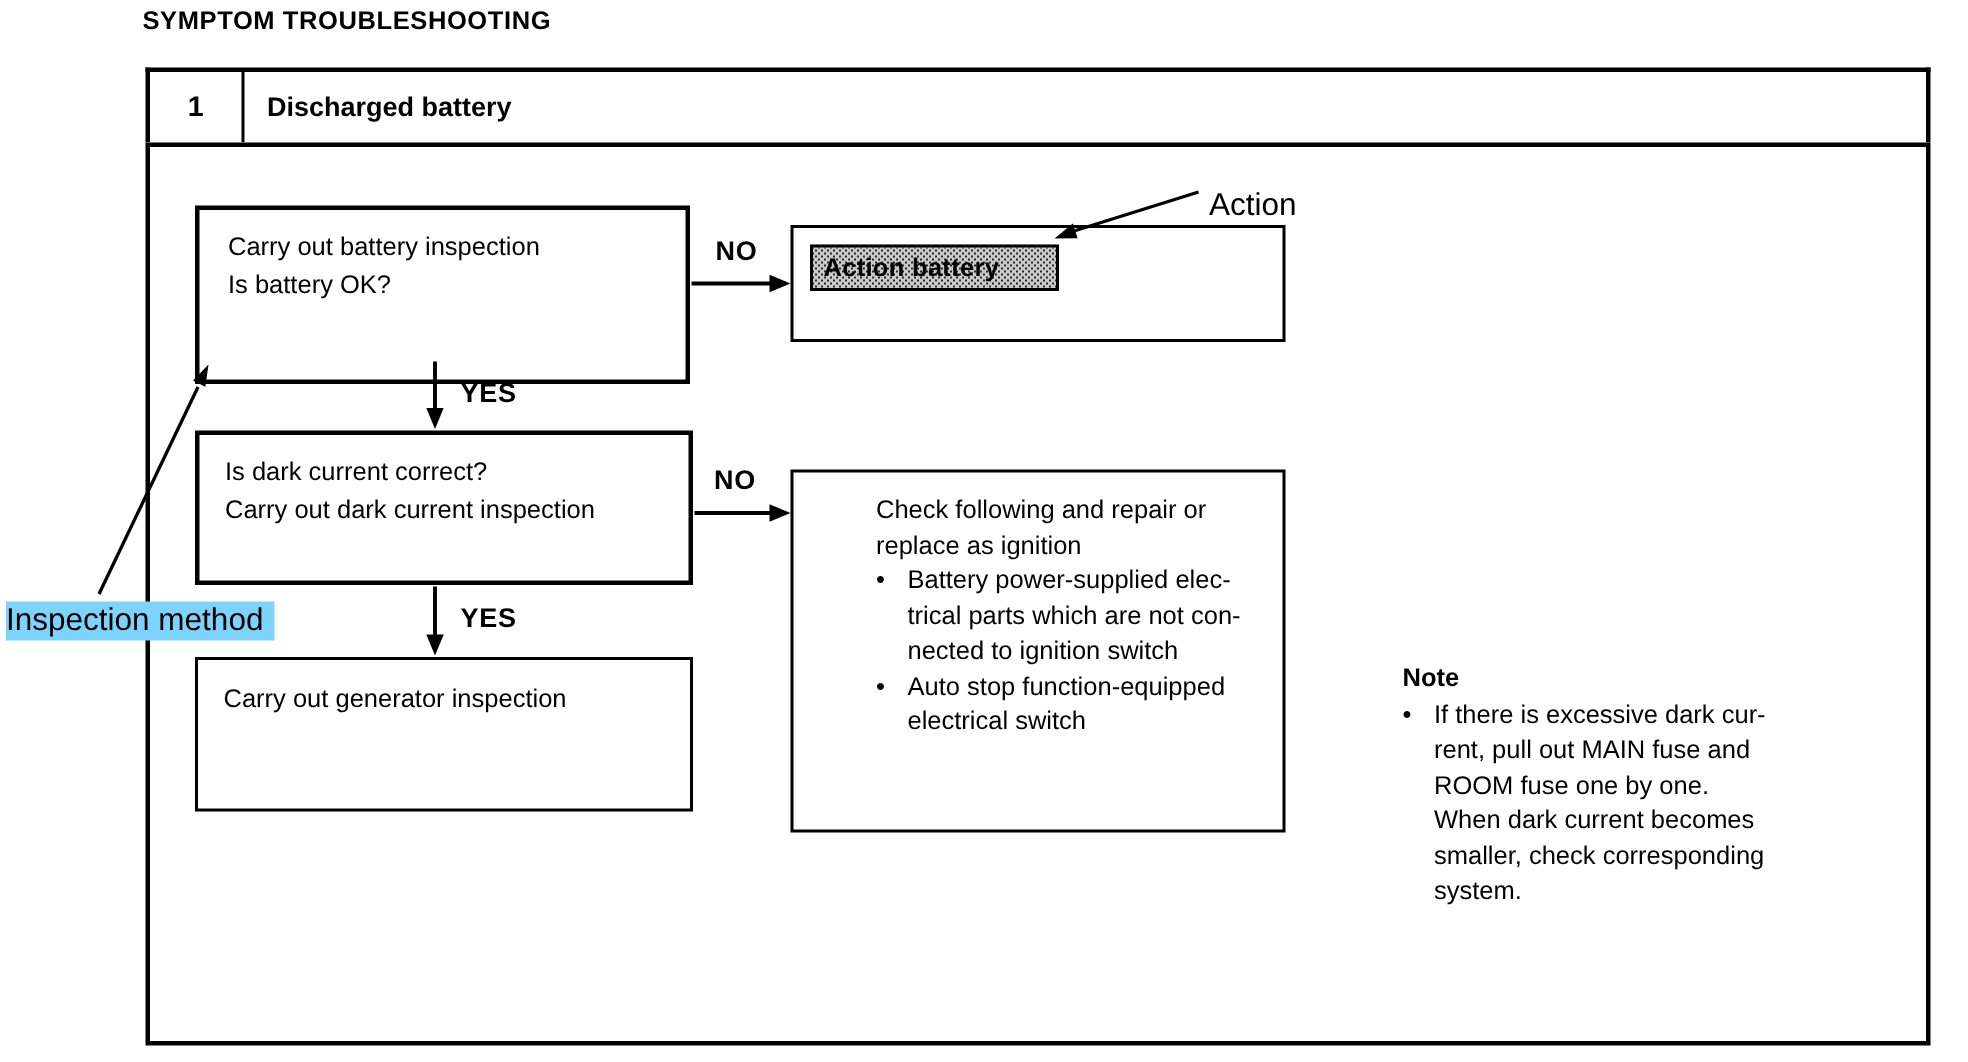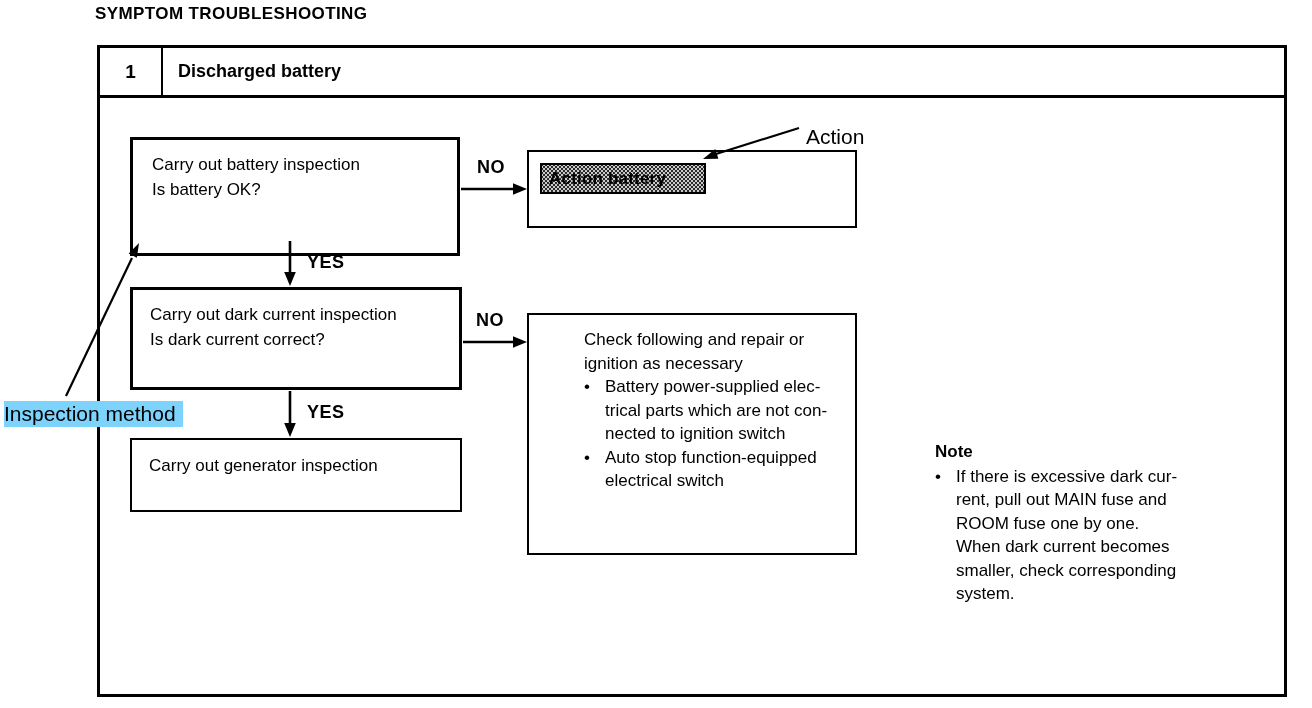--- a/index.html
+++ b/index.html
@@ -42,21 +42,21 @@
     background: #fff;
   }
 
   
   .flowbox { background: #fff; border: 3px solid #000; }
   .flowbox.thin { border-width: 2px; }
   .boxtext { font-size: 17px; line-height: 25px; }
 
   .box-step1 { left: 130px; top: 137px; width: 330px; height: 119px; padding: 12px 10px 0 19px; }
   .box-step2 { left: 130px; top: 287px; width: 332px; height: 103px; padding: 12px 10px 0 17px; }
-  .box-step3 { left: 130px; top: 438px; width: 332px; height: 74px;  padding: 13px 10px 0 17px; }
+  .box-step3 { left: 130px; top: 438px; width: 332px; height: 103px;  padding: 13px 10px 0 17px; }
   .box-action1 { left: 527px; top: 150px; width: 330px; height: 78px; }
   .box-action2 { left: 527px; top: 313px; width: 330px; height: 242px; padding: 13px 8px 0 15px; }
   .box-action2 .boxtext { line-height: 23.5px; margin-left: 40px; }
 
   .hl-rect {
     position: absolute; left: 11px; top: 11px; width: 166px; height: 31px;
     border: 2px solid #000;
     background-color: #c9c9c9;
     background-image:
       radial-gradient(circle, #2a2a2a 0.8px, rgba(0,0,0,0) 1px),
@@ -111,29 +111,29 @@
     <div>Is battery OK?</div>
   </div>
 </div>
 
 <div class="abs flowbox thin box-action1">
   <div class="hl-rect">Action battery</div>
 </div>
 
 <div class="abs flowbox box-step2">
   <div class="boxtext">
+    <div>Is dark current correct?</div>
     <div>Carry out dark current inspection</div>
-    <div>Is dark current correct?</div>
   </div>
 </div>
 
 <div class="abs flowbox thin box-action2">
   <div class="boxtext">
     <div>Check following and repair or</div>
-    <div>ignition as necessary</div>
+    <div>replace as ignition</div>
     <div class="bullet-row">
       <div class="bullet-marker">•</div>
       <div>
         <div>Battery power-supplied elec-</div>
         <div>trical parts which are not con-</div>
         <div>nected to ignition switch</div>
       </div>
     </div>
     <div class="bullet-row">
       <div class="bullet-marker">•</div>

